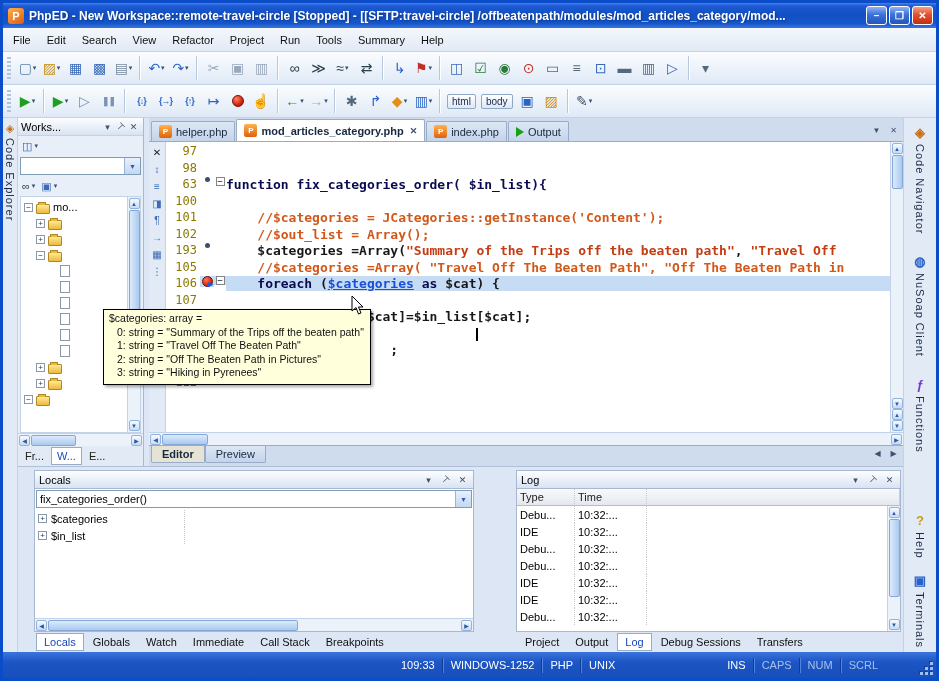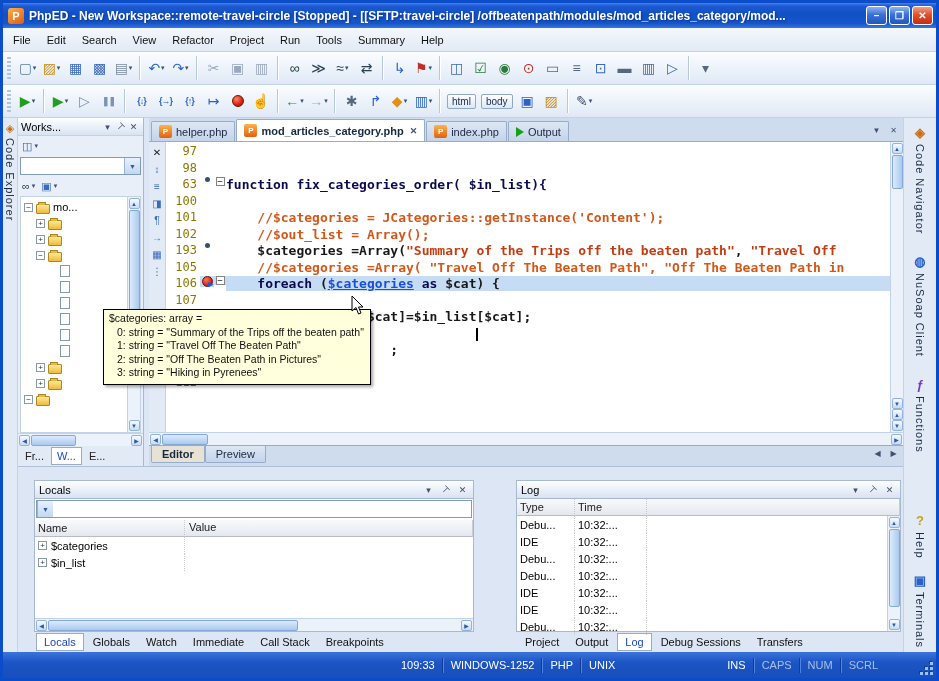--- a/index.html
+++ b/index.html
@@ -112,21 +112,21 @@
   .mark-dot{width:5px;height:5px;border-radius:50%;background:#36506e}
   .bp-dot{width:11px;height:11px;border-radius:50%;background:radial-gradient(circle at 35% 30%,#ff7a5a,#d42310 65%,#921200);border:1px solid #6a0c00}
   .bp-arrow{position:absolute;left:8px;top:3px;color:#1d5ae0;font-size:9px}
   .caret{display:inline-block;width:2px;height:13px;background:#000;vertical-align:middle}
   .mode-tabs{height:21px;flex:0 0 21px;display:flex;align-items:flex-start;background:#cfdcee;border-top:1px solid #98acc8;padding:0 2px;gap:1px}
   .mtab{padding:2px 10px;font-size:11px;border:1px solid #98acc8;background:linear-gradient(#dde7f4,#c4d4ea);border-top:none;border-radius:0 0 2px 2px;color:#182840}
   .mtab.active{background:#e6e2d4;font-weight:bold}
   .mode-sp{flex:1}
 
   
-  .dock{height:186px;flex:0 0 186px;display:flex;background:#dce6f4;padding:13px 2px 0 16px;gap:18px;border-top:1px solid #b0c0d8}
+  .dock{height:186px;flex:0 0 186px;display:flex;background:#dce6f4;padding:3px 2px 0 16px;gap:18px;border-top:1px solid #b0c0d8}
   .dpanel{display:flex;flex-direction:column;min-width:0}
   .dpanel.locals{width:440px;flex:0 0 440px}
   .dpanel.log{flex:1}
   .dp-head{height:19px;flex:0 0 19px;display:flex;align-items:center;background:linear-gradient(#fdfeff,#d8e3f2);border:1px solid #a8b8d0;padding:0 4px;font-size:11px}
   .dp-title{flex:1}
   .dp-icons{margin-left:auto;display:flex;gap:4px}
   .dp-body{flex:1;min-height:0;background:#fff;border:1px solid #a8b8d0;border-top:none;display:flex;flex-direction:column;position:relative}
   .dp-combo{margin:1px;height:19px;flex:0 0 19px;display:flex}
   .dp-tabs{height:20px;flex:0 0 20px;display:flex;align-items:center;gap:2px;padding:2px 2px}
   .dtab{padding:2px 7px;font-size:11px;color:#101010}
@@ -575,27 +575,24 @@
             <span class="dp-title">Locals</span>
             <span class="dp-icons">
               <span class="lp-ico">▾</span>
               <span class="lp-ico pin-rot">⊤</span>
               <span class="lp-ico">✕</span>
             </span>
           </div>
           <div class="dp-body">
             <div class="dp-combo">
               <span class="combo">
+                <span class="combo-text">fix_categories_order()</span>
                 <span class="combo-btn">▼</span>
               </span>
             </div>
-            <div class="tbl-head" id="locals-head">
-                <span class="th-cell td-name">Name</span>
-                <span class="th-cell td-val">Value</span>
-              </div>
             <div id="locals-rows">
                 <div class="tbl-row">
                   <span class="td-name">
                     <span class="exp">+</span>
                     <span>$categories</span>
                   </span>
                   <span class="td-val"></span>
                 </div>
                 <div class="tbl-row">
                   <span class="td-name">

